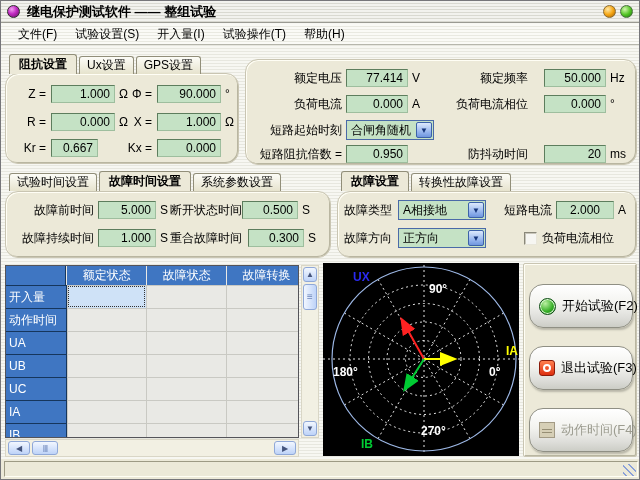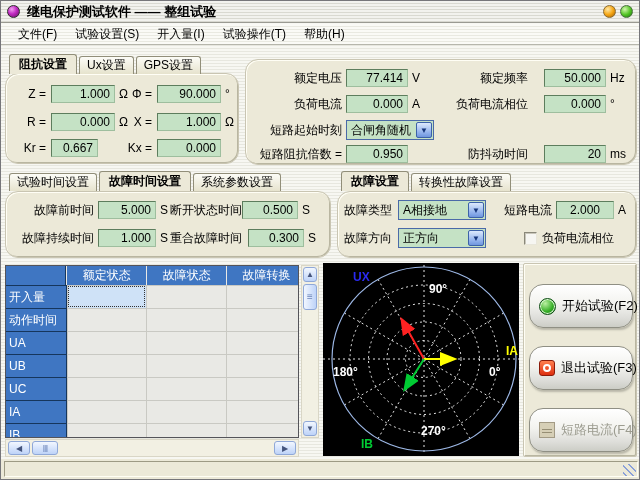--- a/index.html
+++ b/index.html
@@ -391,21 +391,21 @@
     <div class="xpbtn" style="top:20px;">
       <span class="icon-start"></span>
       <span class="blabel">开始试验(F2)</span>
     </div>
     <div class="xpbtn" style="top:82px;">
       <span class="icon-exit"></span>
       <span class="blabel">退出试验(F3)</span>
     </div>
     <div class="xpbtn disabled" style="top:144px;">
       <span class="icon-manual"></span>
-      <span class="blabel">短路电流(F4)</span>
+      <span class="blabel">动作时间(F4)</span>
     </div>
   </div>
 
   <div class="statusbar">
     <div class="status-inner"></div>
     <div class="grip"></div>
   </div>
 
 </div>
 

